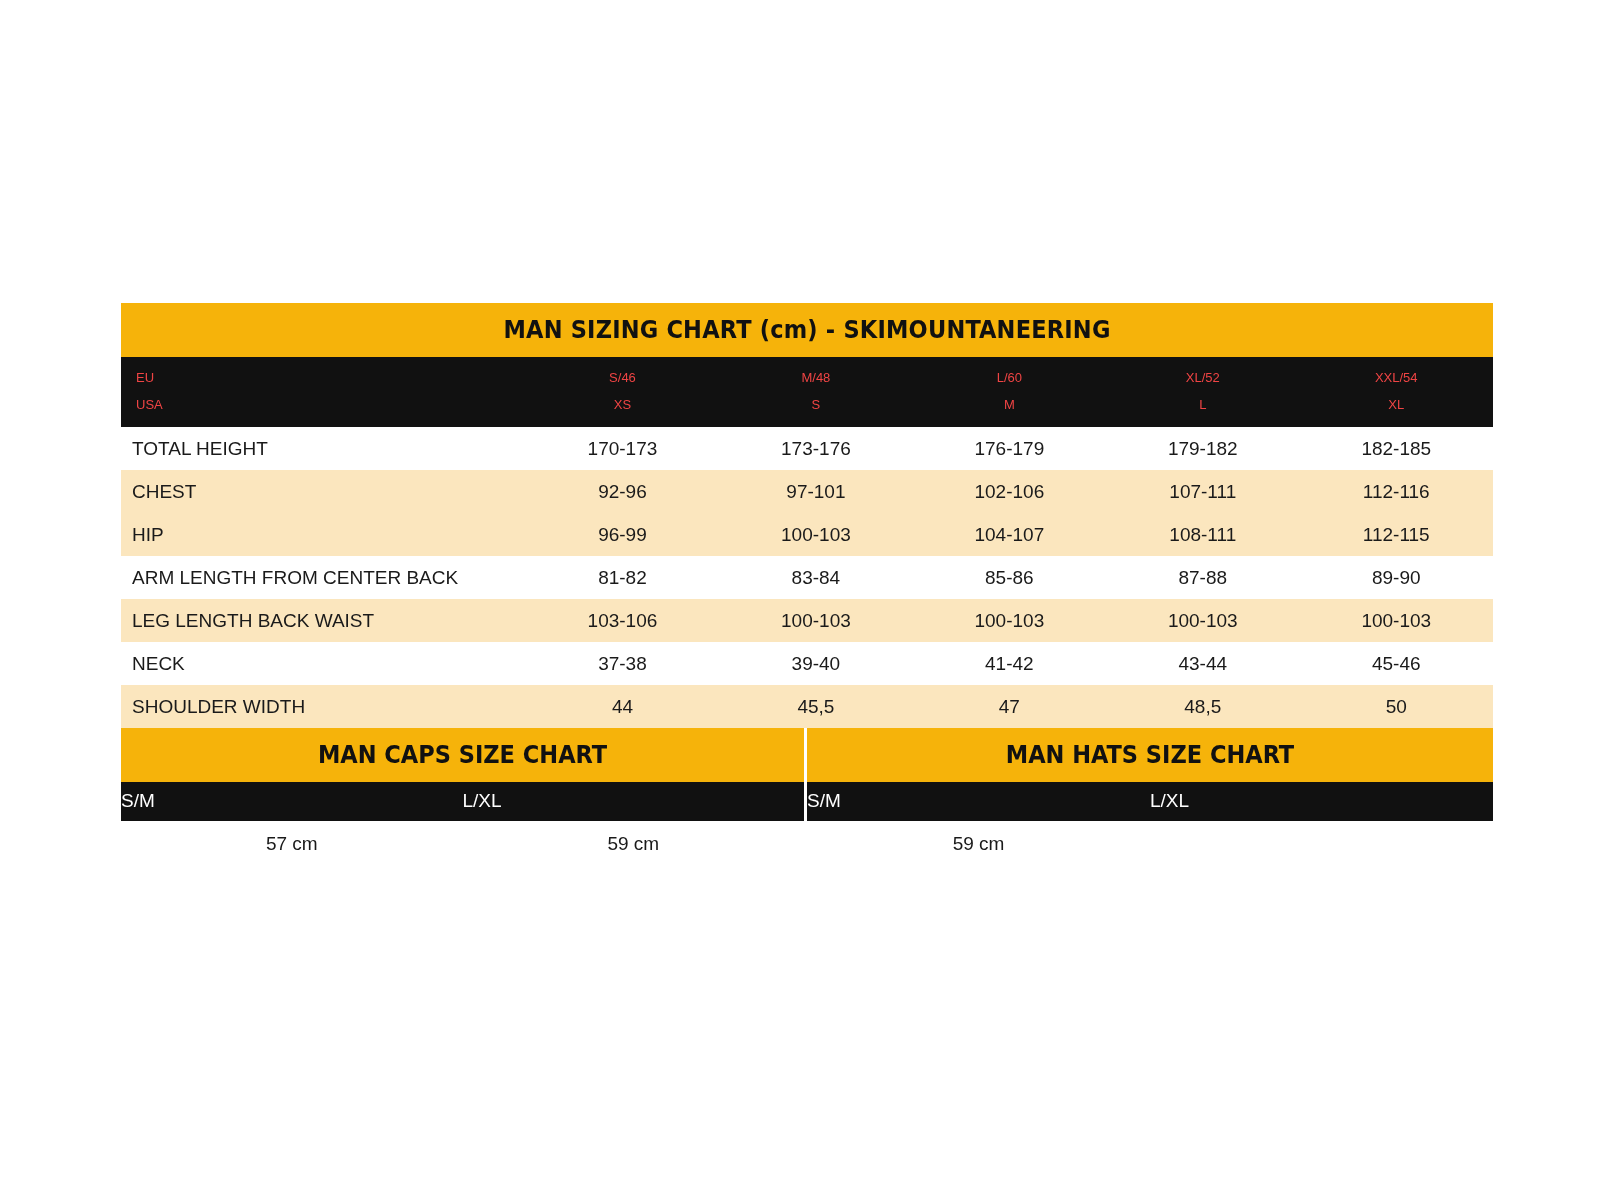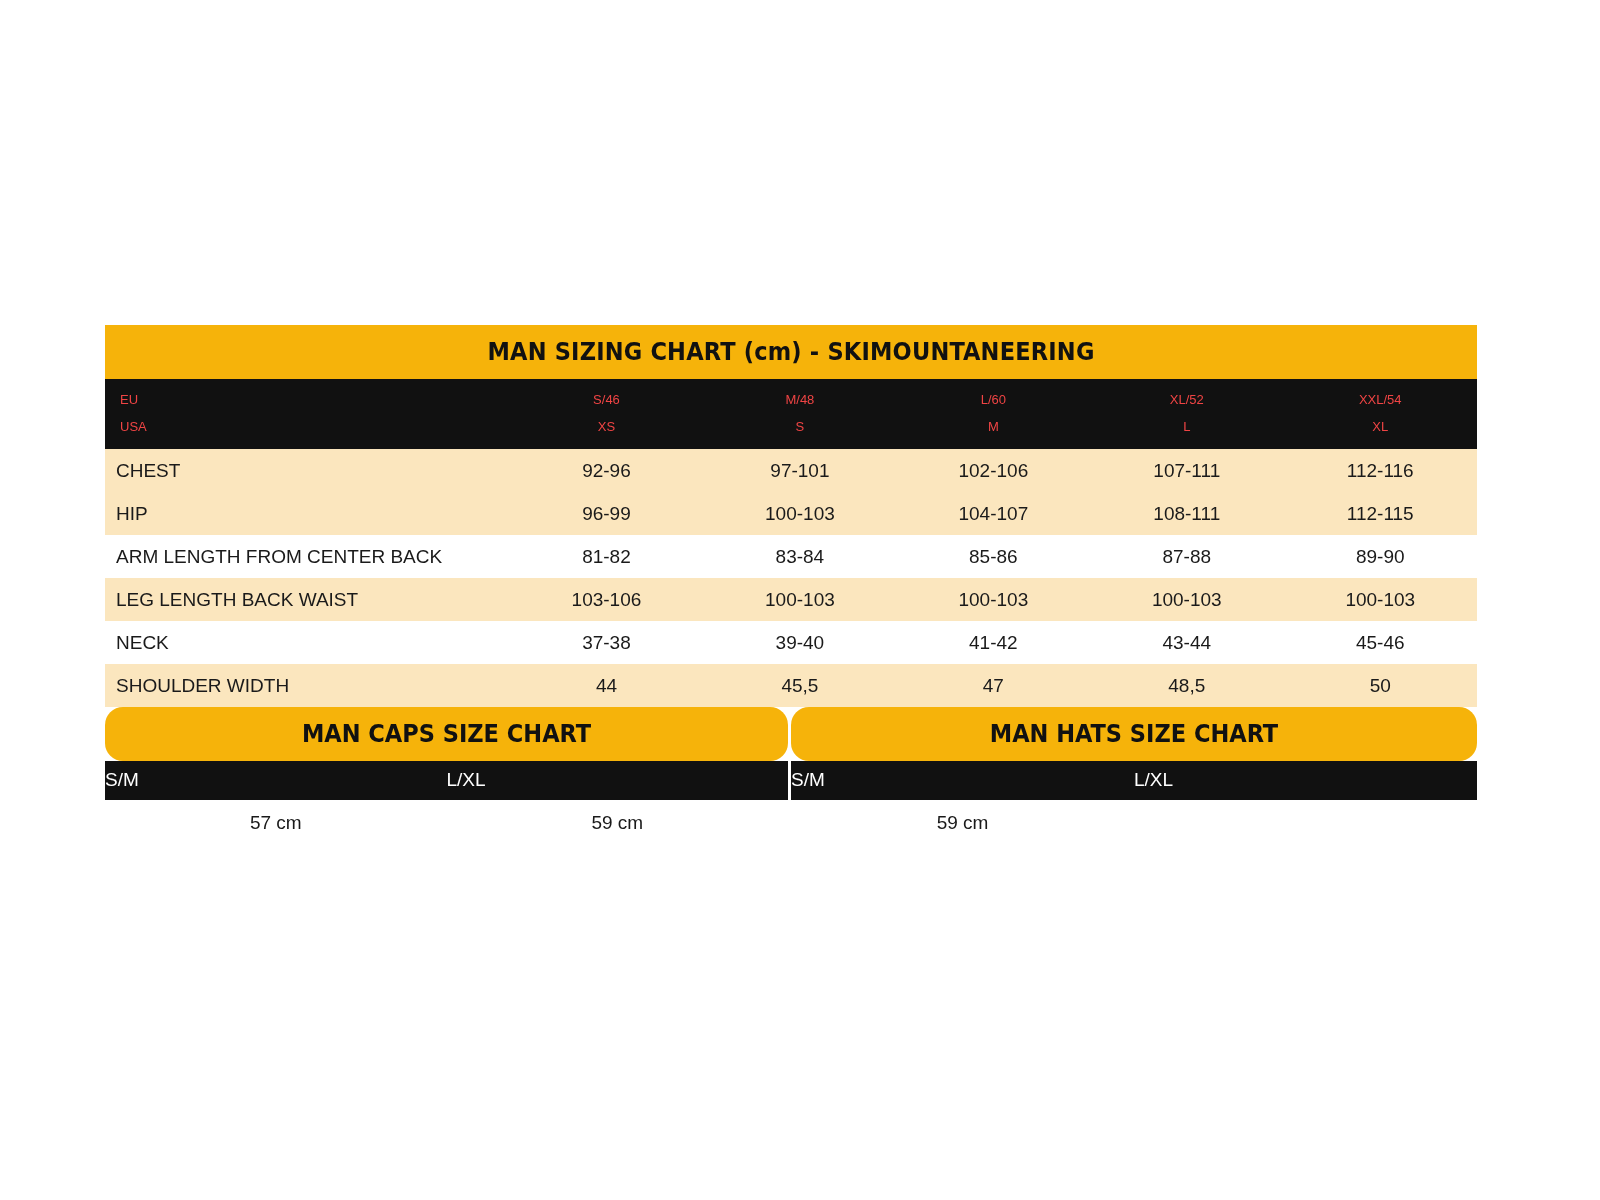--- a/index.html
+++ b/index.html
@@ -10,24 +10,23 @@
   body {
     width: 1600px;
     height: 1200px;
     font-family: "Liberation Sans", sans-serif;
     color: #1a1a1a;
     overflow: hidden;
   }
 
   #chart-wrap {
     position: absolute;
-    left: 105px;
+    left: 121px;
     top: 303px;
     width: 1372px;
-    margin-top: 22px;
   }
 
   
   table.sizing {
     width: 100%;
     border-collapse: collapse;
     table-layout: fixed;
   }
 
   .title-bar {
@@ -93,21 +92,20 @@
     box-sizing: border-box;
   }
   .sub-title {
     background: #f6b30a;
     color: #111111;
     text-align: center;
     font-size: 25px;
     font-weight: bold;
     padding: 12px 0 13px 0;
     font-family: "DejaVu Sans Condensed", "Liberation Sans", sans-serif;
-    border-radius: 18px;
   }
   .sub-head {
     background: #111111;
     color: #ffffff;
     display: flex;
   }
   .sub-head > div {
     width: 50%;
     text-align: left;
     font-size: 19px;
@@ -164,20 +162,28 @@
         <td>
           <div class="head-cell-inner head-center">XL/52</div>
           <div class="head-cell-inner head-center" style="padding-top:0">L</div>
         </td>
         <td>
           <div class="head-cell-inner head-center">XXL/54</div>
           <div class="head-cell-inner head-center" style="padding-top:0">XL</div>
         </td>
       </tr>
 
+      <tr class="data plain">
+        <td class="label">TOTAL HEIGHT</td>
+        <td class="val">170-173</td>
+        <td class="val">173-176</td>
+        <td class="val">176-179</td>
+        <td class="val">179-182</td>
+        <td class="val">182-185</td>
+      </tr>
 
       <tr class="data shade">
         <td class="label">CHEST</td>
         <td class="val">92-96</td>
         <td class="val">97-101</td>
         <td class="val">102-106</td>
         <td class="val">107-111</td>
         <td class="val">112-116</td>
       </tr>
 

